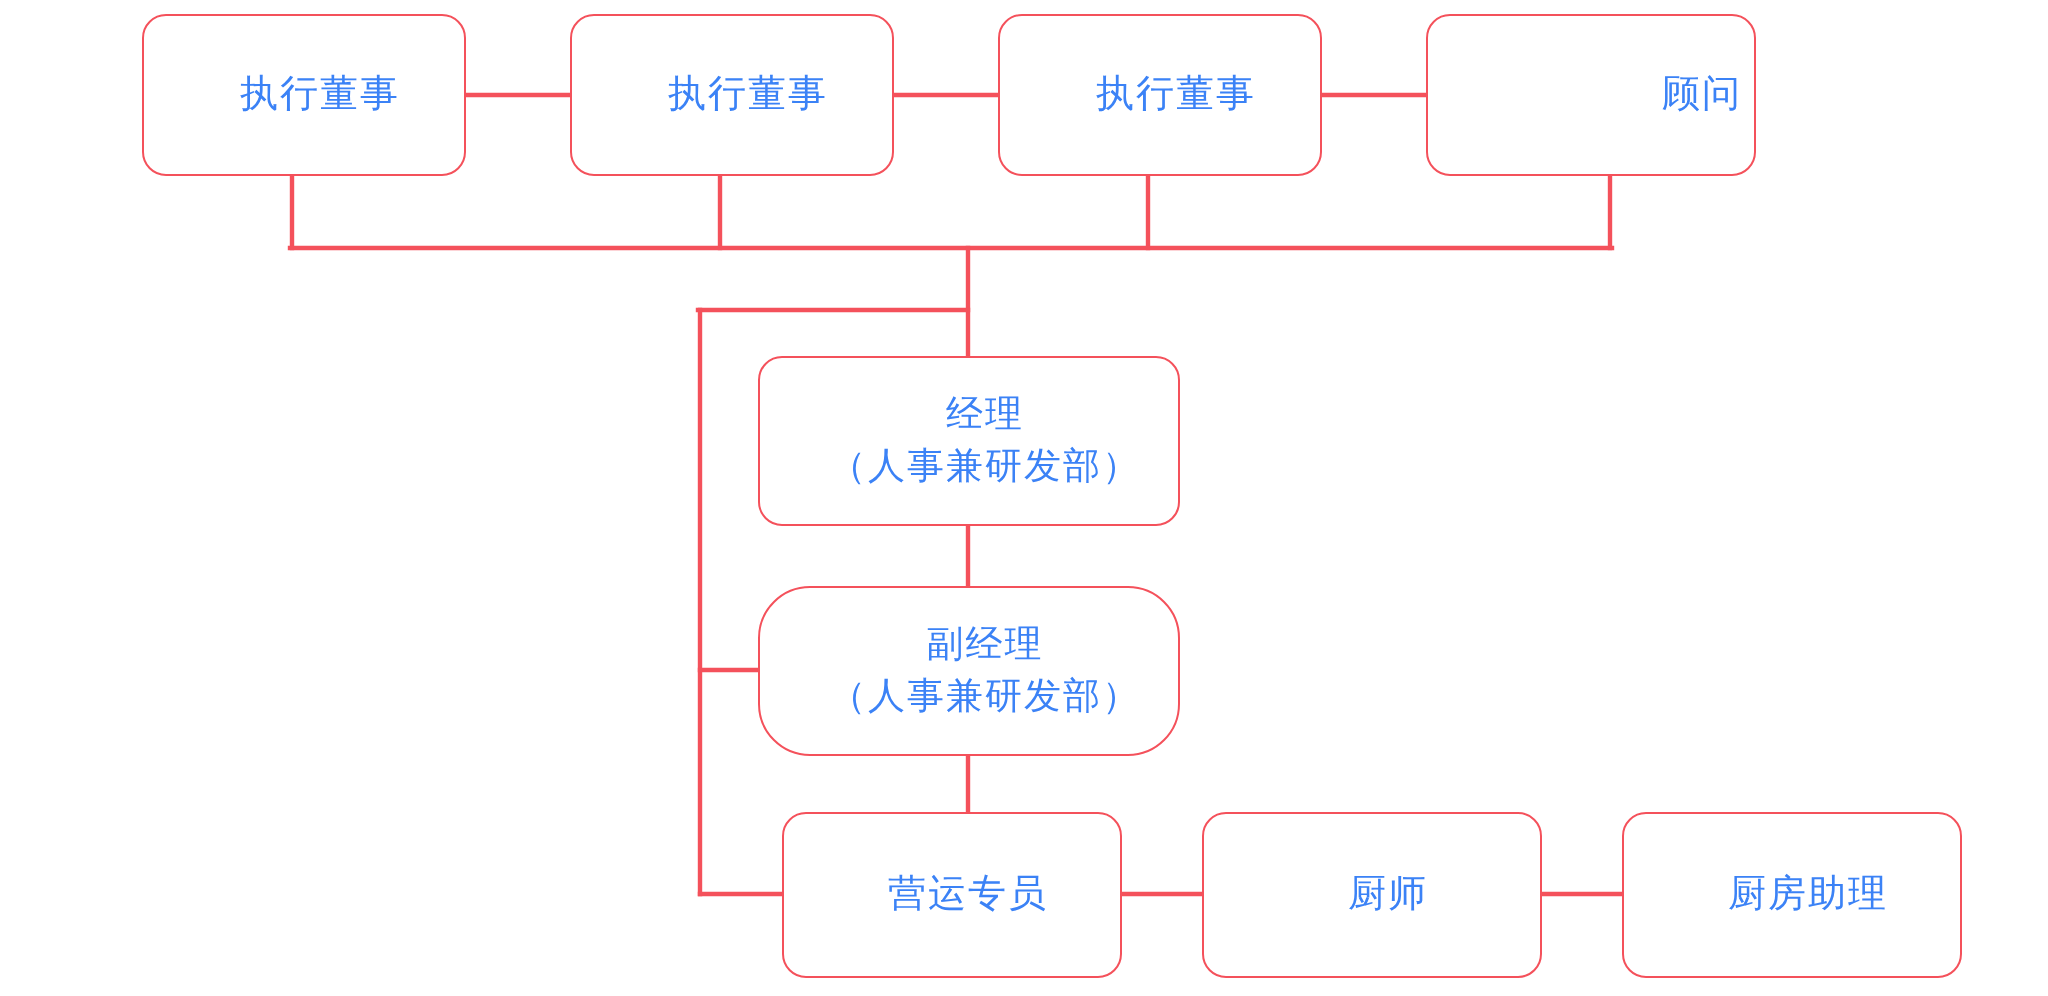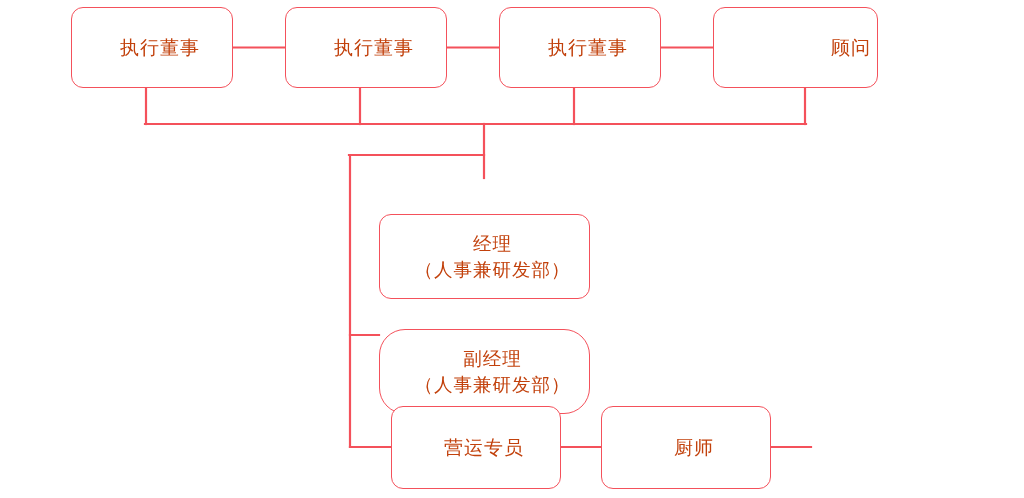--- a/index.html
+++ b/index.html
@@ -26,34 +26,33 @@
   .node {
     position: absolute;
     box-sizing: border-box;
     border: 1.5px solid #f4515b;
     border-radius: 12px;
     background: #ffffff;
     display: flex;
     align-items: center;
     justify-content: center;
     text-align: center;
-    color: #c2410c;
+    color: #3b82f6;
     font-size: 19px;
     line-height: 1.38;
     letter-spacing: 1px;
     white-space: pre-line;
     padding-left: 16px;
   }
   .node .node-label {
     display: block;
     padding: 0 6px;
   }
   .node.two-line {
     font-size: 18.5px;
-    margin-top: 36px;
   }
 </style>
 </head>
 <body>
 
 <div id="org-chart">
 
   <svg class="connectors" viewBox="0 0 1024 498" xmlns="http://www.w3.org/2000/svg">
     <g stroke="#f4515b" stroke-width="2.2" fill="none" stroke-linecap="square">
 
@@ -113,14 +112,17 @@
   </div>
 
   <div class="node" style="left:601px; top:406px; width:170px; height:83px;">
     <span class="node-label">厨师</span>
   </div>
 
   <div class="node" style="left:391px; top:406px; width:170px; height:83px;">
     <span class="node-label">营运专员</span>
   </div>
 
+  <div class="node" style="left:811px; top:406px; width:170px; height:83px;">
+    <span class="node-label">厨房助理</span>
+  </div>
 
 </div>
 
 </body></html>

